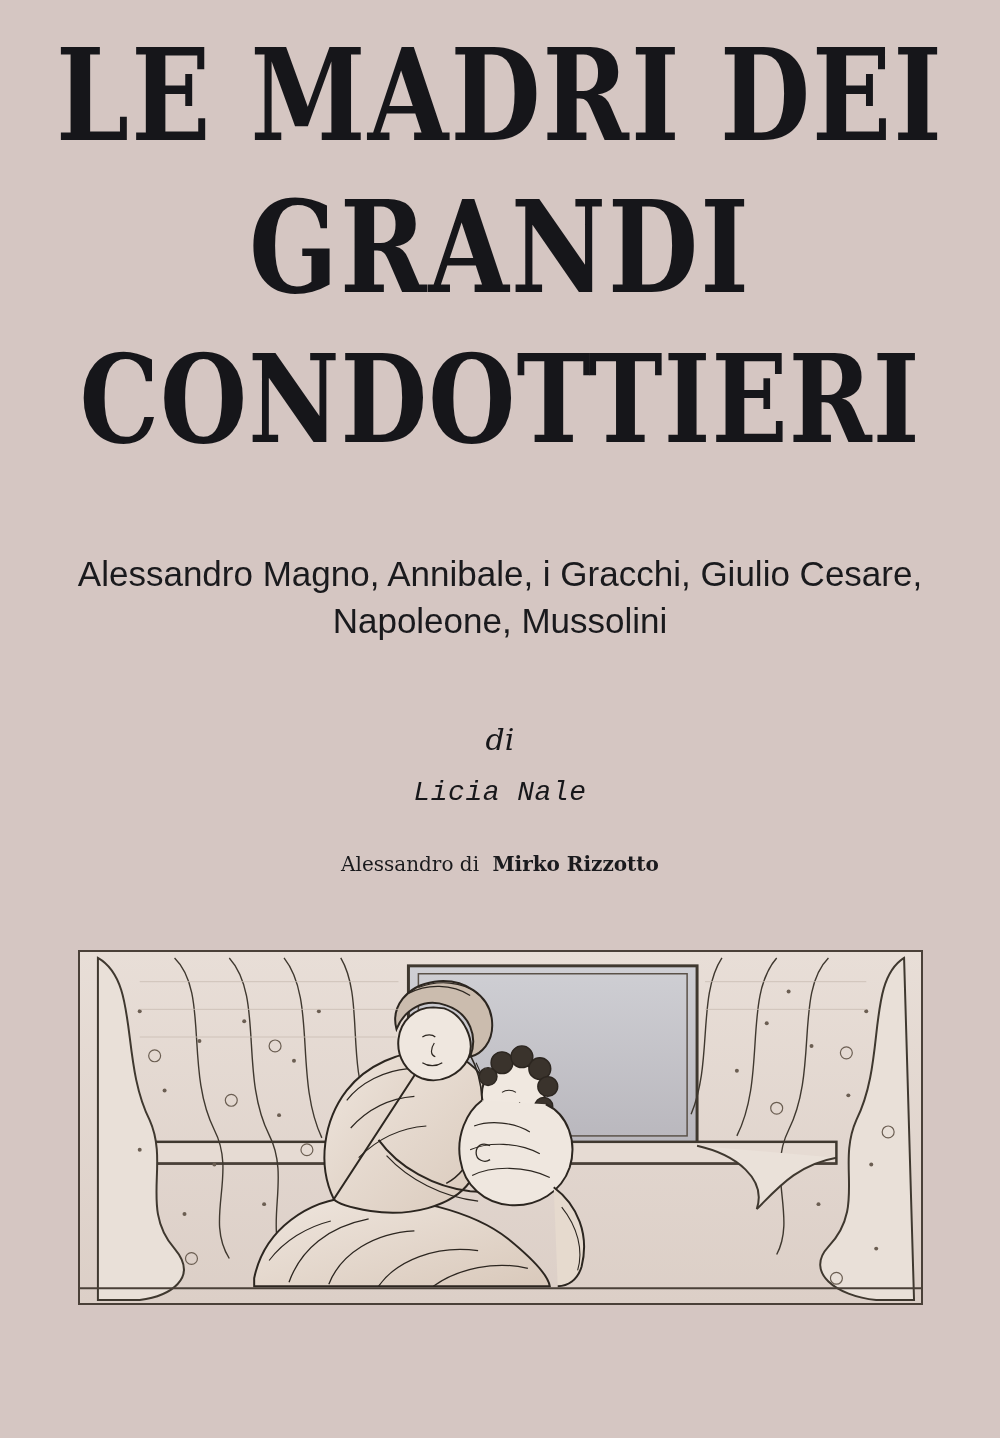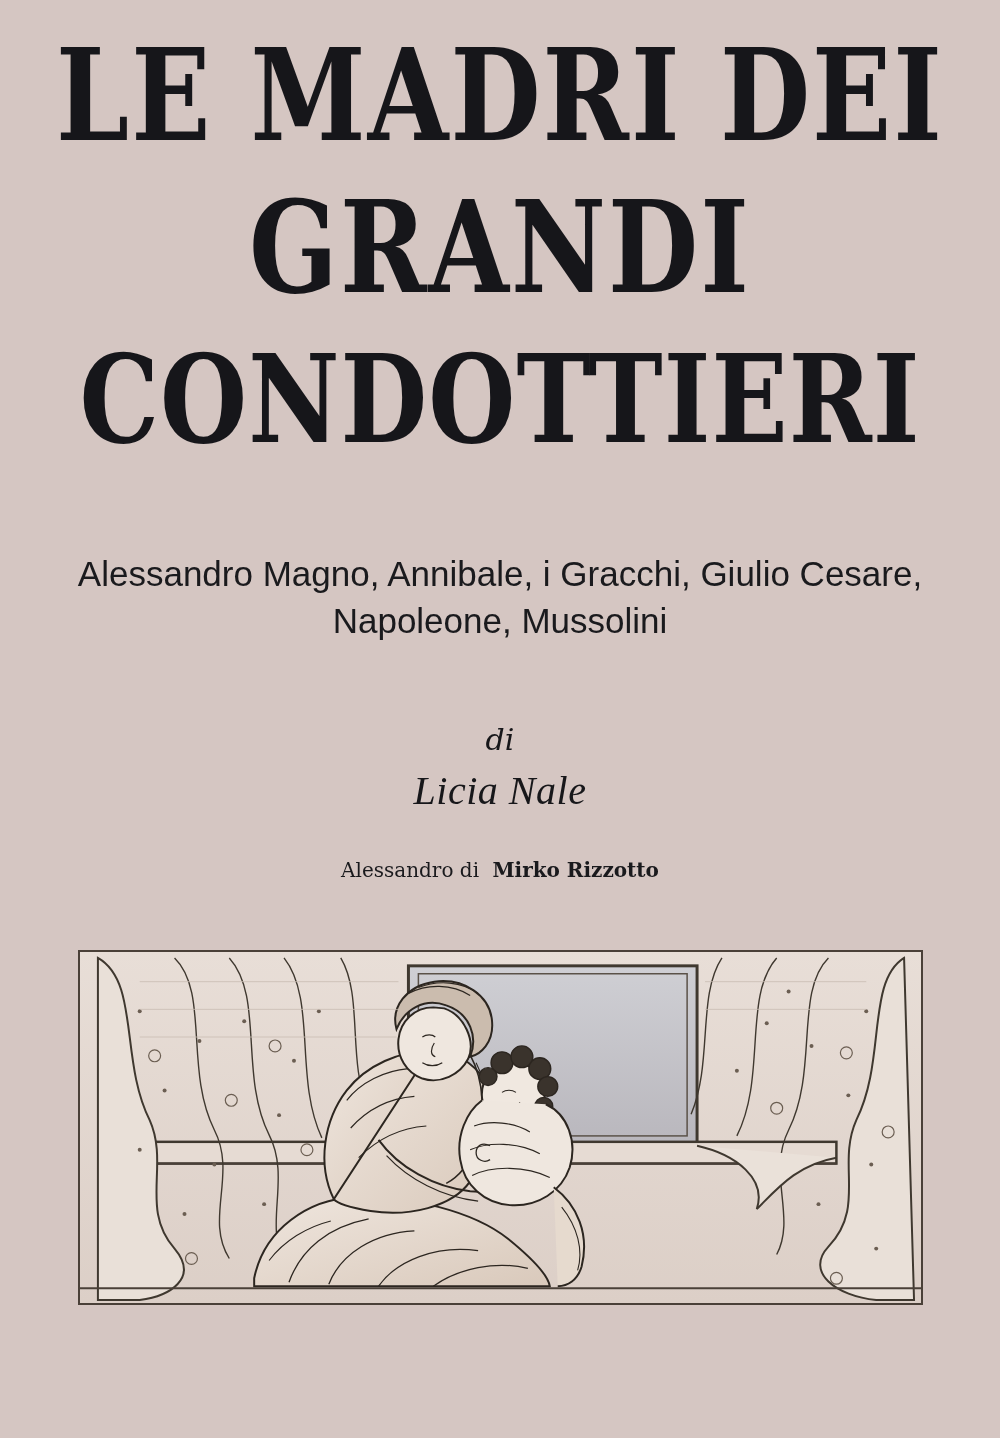--- a/index.html
+++ b/index.html
@@ -58,26 +58,26 @@
   .byline {
     margin-top: 78px;
     text-align: center;
     color: #17171a;
   }
   .byline .di {
     font-family: "DejaVu Serif", serif;
     font-style: italic;
     font-size: 30px;
     display: block;
-    margin-bottom: 10px;
+    margin-bottom: 20px;
   }
   .byline .author {
-    font-family: Liberation Serif, serif;
+    font-family: Liberation Mono, monospace;
     font-style: italic;
-    font-size: 40px;
+    font-size: 28px;
     display: block;
     letter-spacing: 0.5px;
   }
   .preface {
     margin-top: 44px;
     text-align: center;
     font-family: "DejaVu Serif", serif;
     font-size: 20px;
     color: #1a1a1d;
   }

